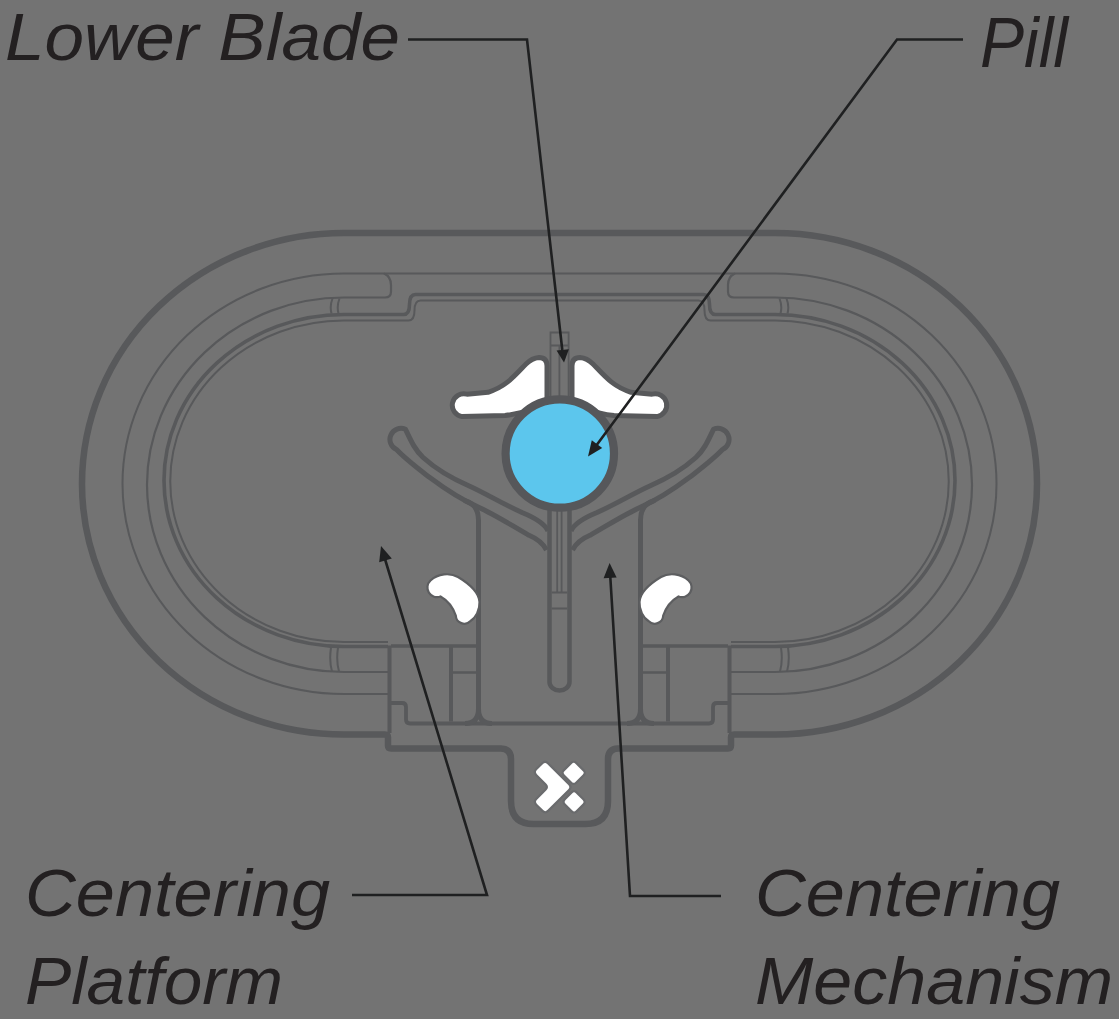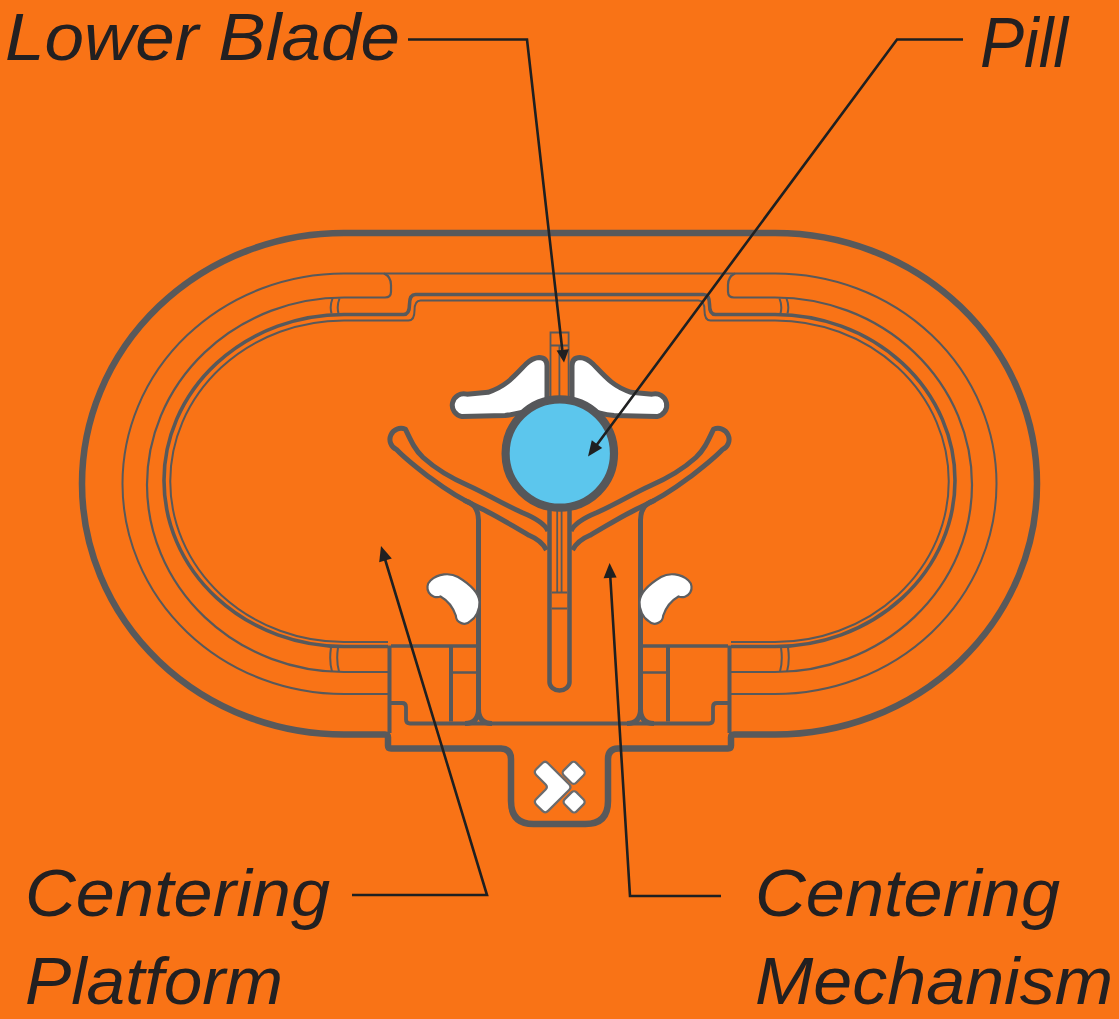--- a/index.html
+++ b/index.html
@@ -1,16 +1,16 @@
 <!DOCTYPE html>
 <html><head>
 <meta charset="utf-8">
 <style>
   html,body{margin:0;padding:0;background:#fff;}
-  .wrap{position:relative;width:1119px;height:1019px;overflow:hidden;background:#f97316;}
+  .wrap{position:relative;width:1119px;height:1019px;overflow:hidden;background:#737373;}
   svg{position:absolute;left:0;top:0;}
   text{font-family:"Liberation Sans",sans-serif;font-style:italic;fill:#232021;}
 </style>
 </head>
 <body>
 <div class="wrap">
 <svg width="1119" height="1019" viewBox="0 0 1119 1019">
 
   <g fill="none" stroke="#58595b">
 

